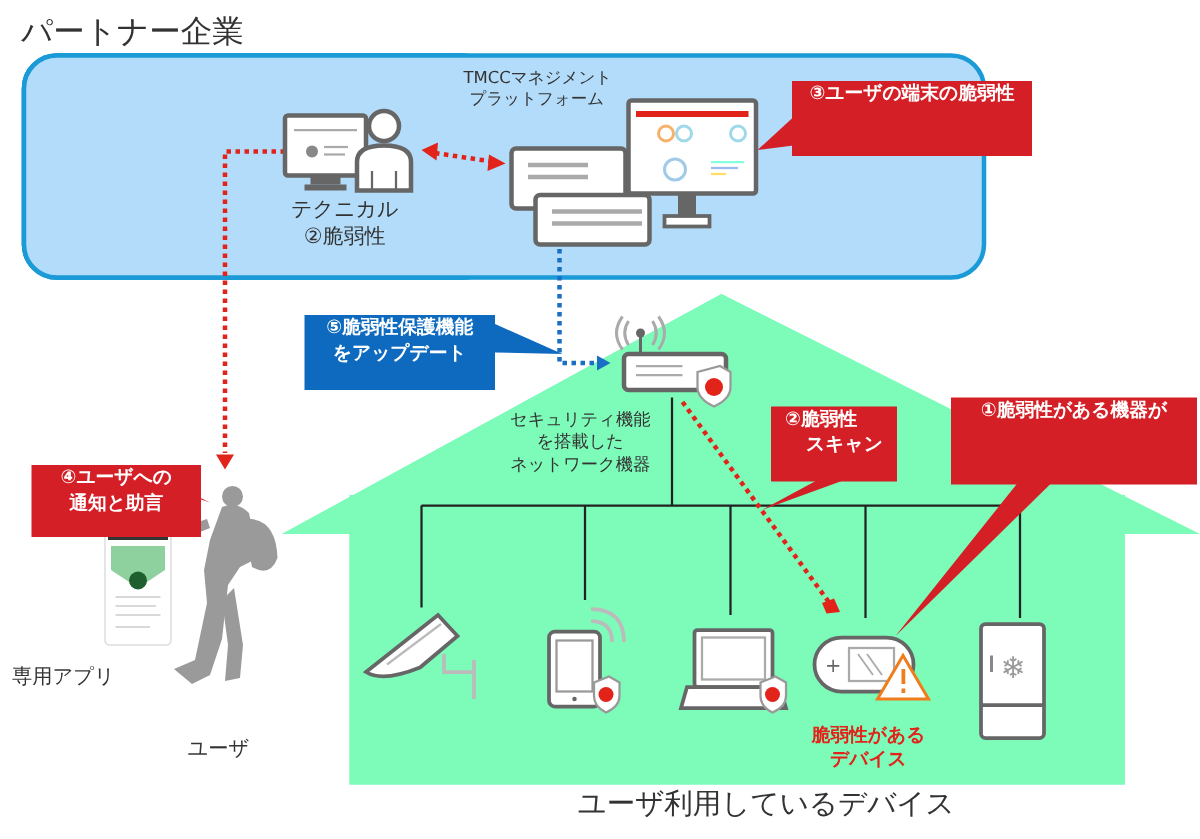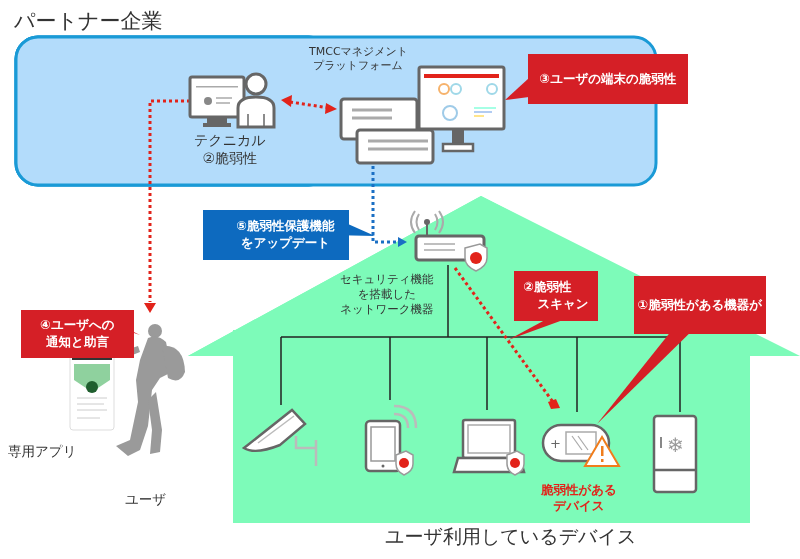--- a/index.html
+++ b/index.html
@@ -1,21 +1,21 @@
 <!DOCTYPE html>
 <html><head>
 <meta charset="utf-8">
 <style>
   html,body{margin:0;padding:0;background:#ffffff;}
   body{width:800px;height:559px;position:relative;overflow:hidden;font-family:"DejaVu Sans",sans-serif;}
   .t{position:absolute;color:#333;white-space:nowrap;text-align:center;line-height:1.3;}
   .title{left:14px;top:8px;font-size:21px;color:#333;}
-  .callout{position:absolute;color:#fff;font-size:12.5px;text-align:center;line-height:1.35;display:flex;align-items:center;justify-content:center;font-weight:bold;}
+  .callout{position:absolute;color:#fff;font-size:12.5px;text-align:center;line-height:1.35;display:flex;justify-content:center;font-weight:bold;}
   .red{background:#d51f26;}
-  .blue{background:#0d6abf;padding-left:19px;}
+  .blue{background:#0d6abf;}
   .caption{font-size:12px;color:#333;}
   .vuln-label{color:#e2231a;font-weight:bold;font-size:12.5px;}
   svg{position:absolute;left:0;top:0;}
 </style>
 </head>
 <body>
 
 <svg width="800" height="559">
 
   <rect x="16" y="37" width="314" height="148" rx="22" ry="22" fill="#b3dcfb" stroke="#1a9ad6" stroke-width="3"></rect>
@@ -228,21 +228,21 @@
     </div>
 </div>
 
 <div class="callout red" style="left:514px;top:271px;width:84px;height:50px;">
   <div style="text-align:left;">
       <div>②脆弱性</div>
       <div style="padding-left:14px;">スキャン</div>
     </div>
 </div>
 
-<div class="callout red" style="left:634px;top:276px;width:132px;height:58px;">
+<div class="callout red" style="left:634px;top:265px;width:164px;height:58px;">
   <div>
       <div>①脆弱性がある機器が</div>
     </div>
 </div>
 
 <div class="t caption" style="left:340px;top:272px;font-size:11.5px;">
   <div>セキュリティ機能</div>
   <div>を搭載した</div>
   <div>ネットワーク機器</div>
 </div>

